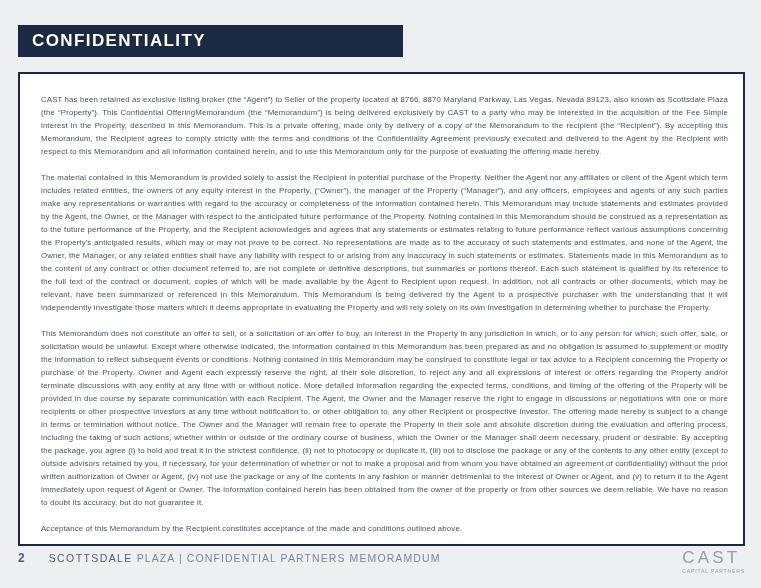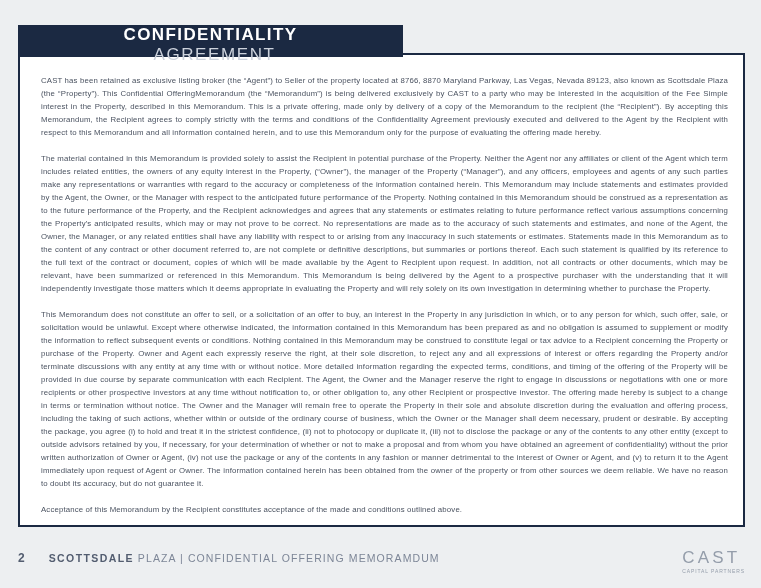--- a/index.html
+++ b/index.html
@@ -8,34 +8,33 @@
     position: relative;
     overflow: hidden;
     background: var(--page_bg, #edeff1);
     font-family: "Liberation Sans", sans-serif;
   }
   .header-bar {
     position: absolute; left: 18px; top: 25px;
     width: 385px; height: 32px;
     background: var(--navy, #1b2942);
     display: flex; align-items: center;
-    box-sizing: border-box;
+    padding-left: 14px; box-sizing: border-box;
     z-index: 2;
-    flex-direction: column;
   }
   .title-bold {
     color: #ffffff; font-weight: bold; font-size: 17px;
     letter-spacing: 1.4px; white-space: nowrap;
   }
   .title-light {
     color: var(--title_light, #ccd2dc); font-weight: 300; font-size: 17px;
     letter-spacing: 1.6px; margin-left: 8px; white-space: nowrap;
   }
   .content-box {
-    position: absolute; left: 18px; top: 53px;
+    position: absolute; left: 18px; top: 72px;
     width: 727px; height: 474px;
     background: #ffffff;
     border: 2px solid var(--navy, #1b2942);
     box-sizing: border-box;
     padding: 19px 15px 10px 21px;
     overflow: hidden;
     z-index: 1;
   }
   .para {
     margin: 0 0 13px 0;
@@ -53,21 +52,21 @@
     color: var(--slate_bold, #535d70);
     margin-top: 2px;
   }
   .footer-title {
     margin-left: 24px; margin-top: 3px;
     font-size: 10.5px; letter-spacing: 1.1px;
     color: var(--slate_light, #7d8697);
     white-space: nowrap;
   }
   .prop-bold {
-    font-weight: bold; letter-spacing: 1.4px;
+    font-weight: normal; letter-spacing: 1.4px;
     color: var(--slate_bold, #535d70);
     margin-right: 4px;
   }
   .logo { margin-left: auto; text-align: left; }
   .logo-name {
     display: block;
     font-size: 17px; font-weight: 400; letter-spacing: 3.2px;
     color: var(--logo_gray, #949daa);
     line-height: 1;
   }
@@ -76,34 +75,33 @@
     font-size: 5px; letter-spacing: 0.9px;
     color: var(--logo_gray, #949daa);
     margin-top: 2px;
   }
 </style>
 </head>
 <body>
 
 <div class="header-bar">
   <span class="title-bold">CONFIDENTIALITY</span>
-  <span class="title-light">AGREEMENT</span>
 </div>
 
 <div class="content-box">
   <div>
       <p class="para">CAST has been retained as exclusive listing broker (the “Agent”) to Seller of the property located at 8766, 8870 Maryland Parkway, Las Vegas, Nevada 89123, also known as Scottsdale Plaza (the “Property”). This Confidential OfferingMemorandum (the “Memorandum”) is being delivered exclusively by CAST to a party who may be interested in the acquisition of the Fee Simple interest in the Property, described in this Memorandum. This is a private offering, made only by delivery of a copy of the Memorandum to the recipient (the “Recipient”). By accepting this Memorandum, the Recipient agrees to comply strictly with the terms and conditions of the Confidentiality Agreement previously executed and delivered to the Agent by the Recipient with respect to this Memorandum and all information contained herein, and to use this Memorandum only for the purpose of evaluating the offering made hereby.</p>
       <p class="para">The material contained in this Memorandum is provided solely to assist the Recipient in potential purchase of the Property. Neither the Agent nor any affiliates or client of the Agent which term includes related entities, the owners of any equity interest in the Property, (“Owner”), the manager of the Property (“Manager”), and any officers, employees and agents of any such parties make any representations or warranties with regard to the accuracy or completeness of the information contained herein. This Memorandum may include statements and estimates provided by the Agent, the Owner, or the Manager with respect to the anticipated future performance of the Property. Nothing contained in this Memorandum should be construed as a representation as to the future performance of the Property, and the Recipient acknowledges and agrees that any statements or estimates relating to future performance reflect various assumptions concerning the Property's anticipated results, which may or may not prove to be correct. No representations are made as to the accuracy of such statements and estimates, and none of the Agent, the Owner, the Manager, or any related entities shall have any liability with respect to or arising from any inaccuracy in such statements or estimates. Statements made in this Memorandum as to the content of any contract or other document referred to, are not complete or definitive descriptions, but summaries or portions thereof. Each such statement is qualified by its reference to the full text of the contract or document, copies of which will be made available by the Agent to Recipient upon request. In addition, not all contracts or other documents, which may be relevant, have been summarized or referenced in this Memorandum. This Memorandum is being delivered by the Agent to a prospective purchaser with the understanding that it will independently investigate those matters which it deems appropriate in evaluating the Property and will rely solely on its own investigation in determining whether to purchase the Property.</p>
       <p class="para">This Memorandum does not constitute an offer to sell, or a solicitation of an offer to buy, an interest in the Property in any jurisdiction in which, or to any person for which, such offer, sale, or solicitation would be unlawful. Except where otherwise indicated, the information contained in this Memorandum has been prepared as and no obligation is assumed to supplement or modify the information to reflect subsequent events or conditions. Nothing contained in this Memorandum may be construed to constitute legal or tax advice to a Recipient concerning the Property or purchase of the Property. Owner and Agent each expressly reserve the right, at their sole discretion, to reject any and all expressions of interest or offers regarding the Property and/or terminate discussions with any entity at any time with or without notice. More detailed information regarding the expected terms, conditions, and timing of the offering of the Property will be provided in due course by separate communication with each Recipient. The Agent, the Owner and the Manager reserve the right to engage in discussions or negotiations with one or more recipients or other prospective investors at any time without notification to, or other obligation to, any other Recipient or prospective investor. The offering made hereby is subject to a change in terms or termination without notice. The Owner and the Manager will remain free to operate the Property in their sole and absolute discretion during the evaluation and offering process, including the taking of such actions, whether within or outside of the ordinary course of business, which the Owner or the Manager shall deem necessary, prudent or desirable. By accepting the package, you agree (i) to hold and treat it in the strictest confidence, (ii) not to photocopy or duplicate it, (iii) not to disclose the package or any of the contents to any other entity (except to outside advisors retained by you, if necessary, for your determination of whether or not to make a proposal and from whom you have obtained an agreement of confidentiality) without the prior written authorization of Owner or Agent, (iv) not use the package or any of the contents in any fashion or manner detrimental to the interest of Owner or Agent, and (v) to return it to the Agent immediately upon request of Agent or Owner. The information contained herein has been obtained from the owner of the property or from other sources we deem reliable. We have no reason to doubt its accuracy, but do not guarantee it.</p>
       <p class="para">Acceptance of this Memorandum by the Recipient constitutes acceptance of the made and conditions outlined above.</p>
     </div>
 </div>
 
 <div class="footer">
   <span class="page-num">2</span>
   <div class="footer-title">
-    <span class="prop-bold">SCOTTSDALE</span><span>PLAZA | CONFIDENTIAL OFFERING MEMORAMDUM</span>
+    <span class="prop-bold">SCOTTSDALE</span><span>PLAZA | CONFIDENTIAL PARTNERS MEMORAMDUM</span>
   </div>
   <div class="logo">
     <span class="logo-name">CAST</span>
     <span class="logo-sub">CAPITAL PARTNERS</span>
   </div>
 </div>
 
 </body></html>

